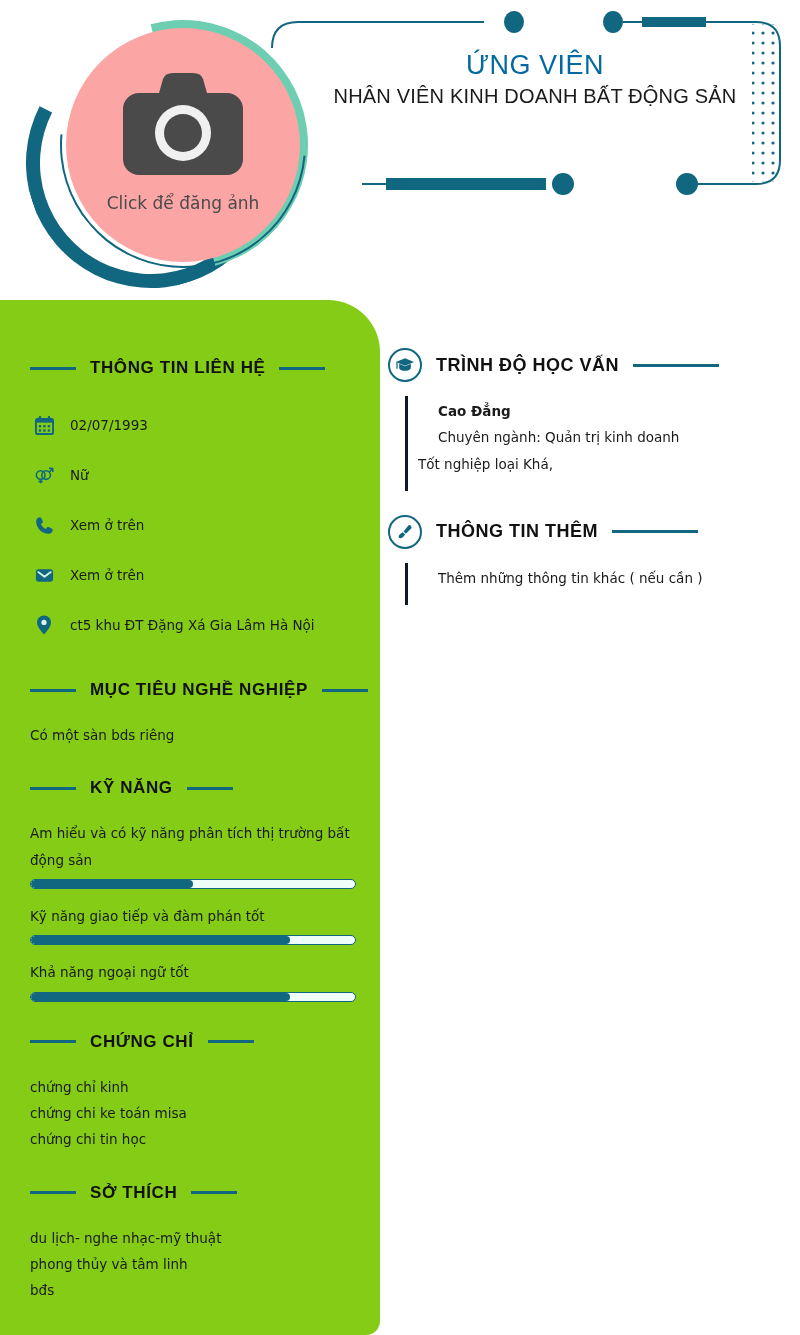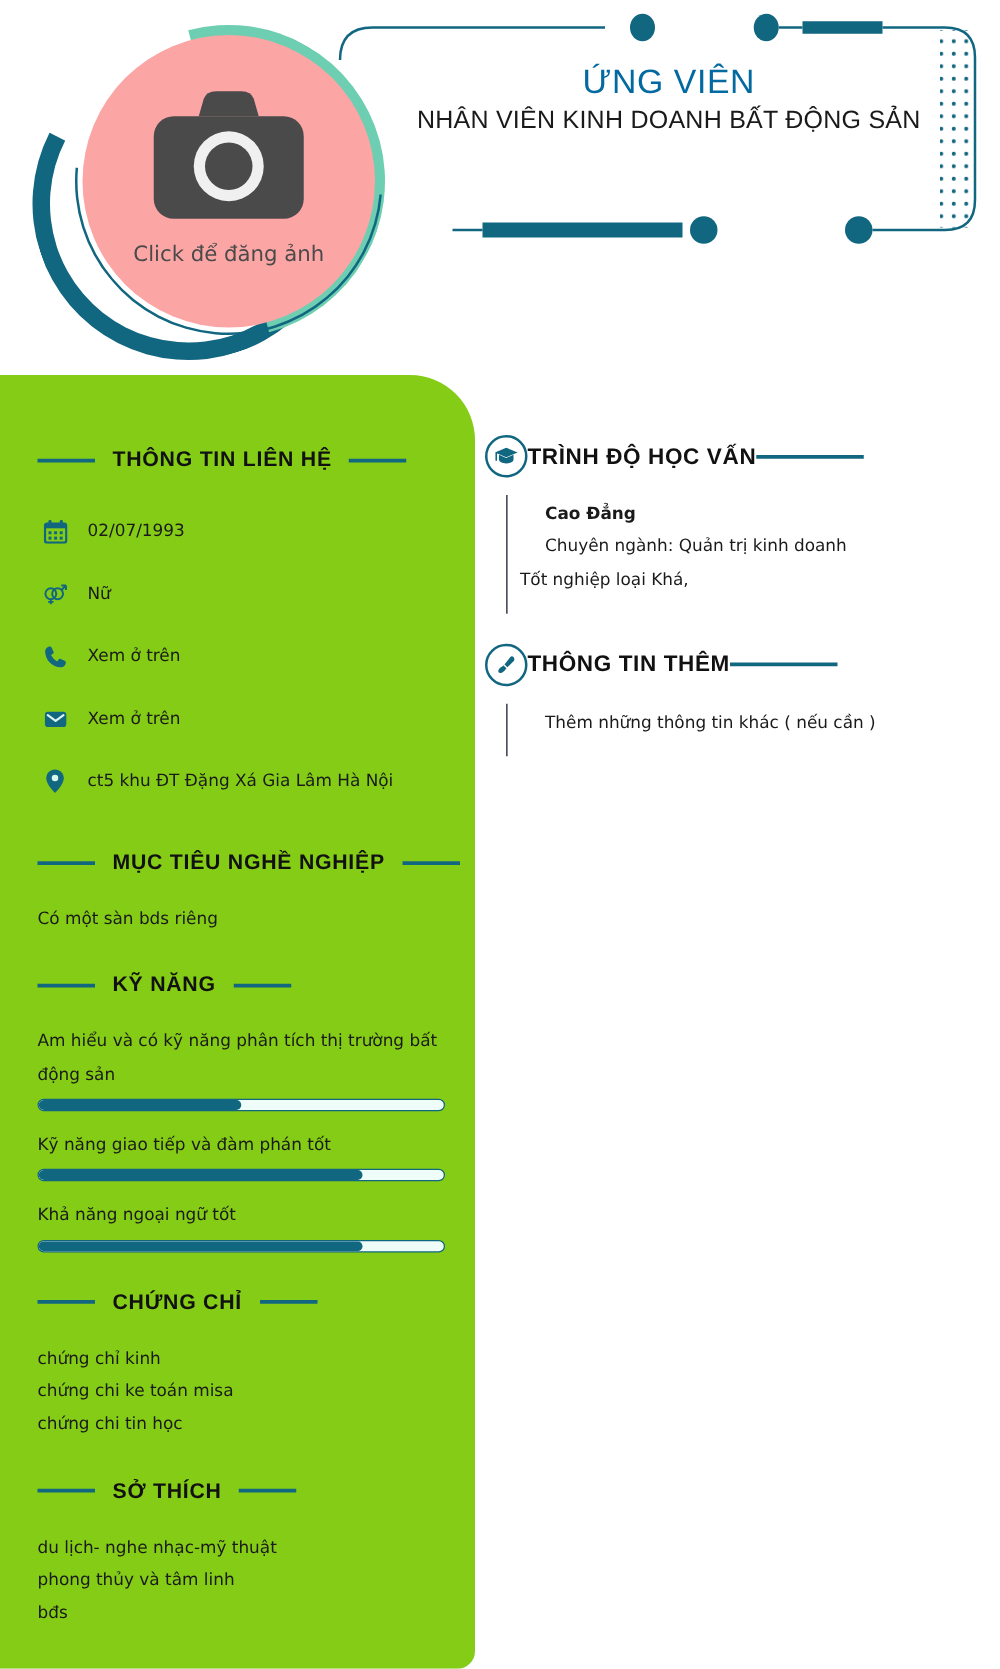--- a/index.html
+++ b/index.html
@@ -207,20 +207,21 @@
   .rightcol {
     position: absolute;
     left: 388px;
     top: 48px;
     width: 400px;
   }
   .r-sec { margin-bottom: 24px; }
   .r-head {
     display: flex;
     align-items: center;
+    gap: 14px;
   }
   .r-badge {
     width: 34px;
     height: 34px;
     border-radius: 50%;
     border: 2px solid #116680;
     display: flex;
     align-items: center;
     justify-content: center;
     flex: 0 0 34px;
@@ -234,21 +235,21 @@
   }
   .r-dash {
     height: 3px;
     background: #116680;
     flex: 1 1 auto;
     max-width: 86px;
   }
   .r-body {
     margin-top: 14px;
     margin-left: 17px;
-    border-left: 1px solid #0f172a;
+    border-left: 3px solid #0f172a;
     padding: 2px 0 14px 0;
   }
   .r-line {
     font-size: 13.5px;
     color: #1a1a1a;
     font-family: "DejaVu Sans", sans-serif;
     line-height: 1.95;
     padding-left: 10px;
   }
   .r-line.indent { padding-left: 30px; }

